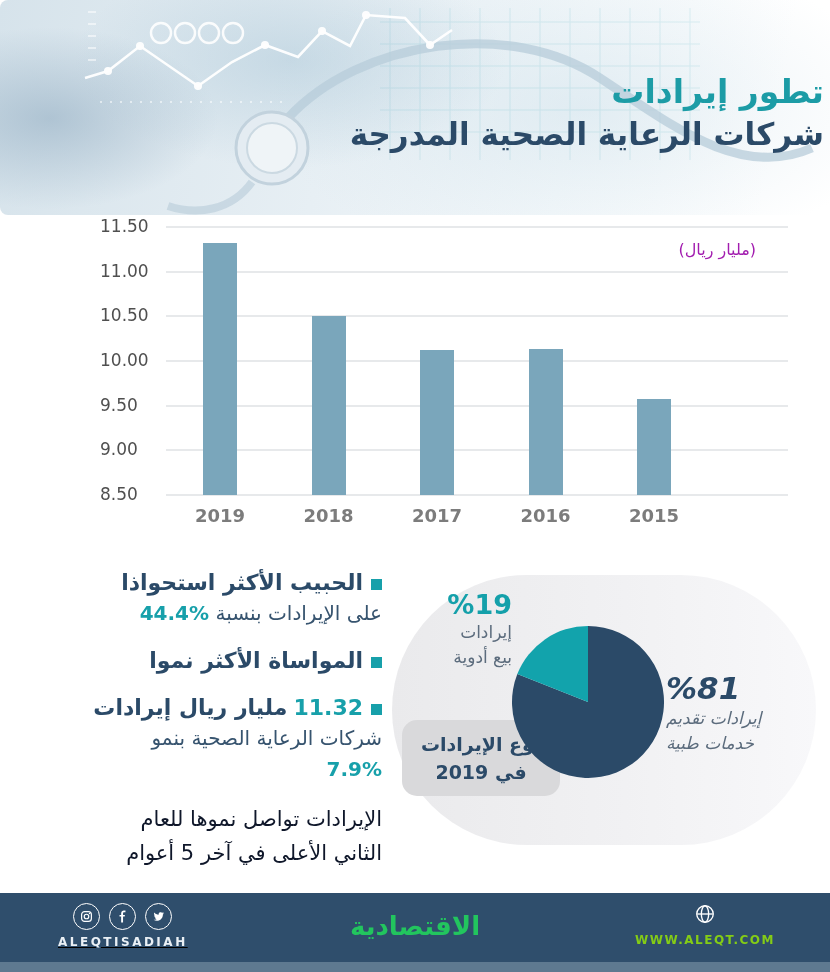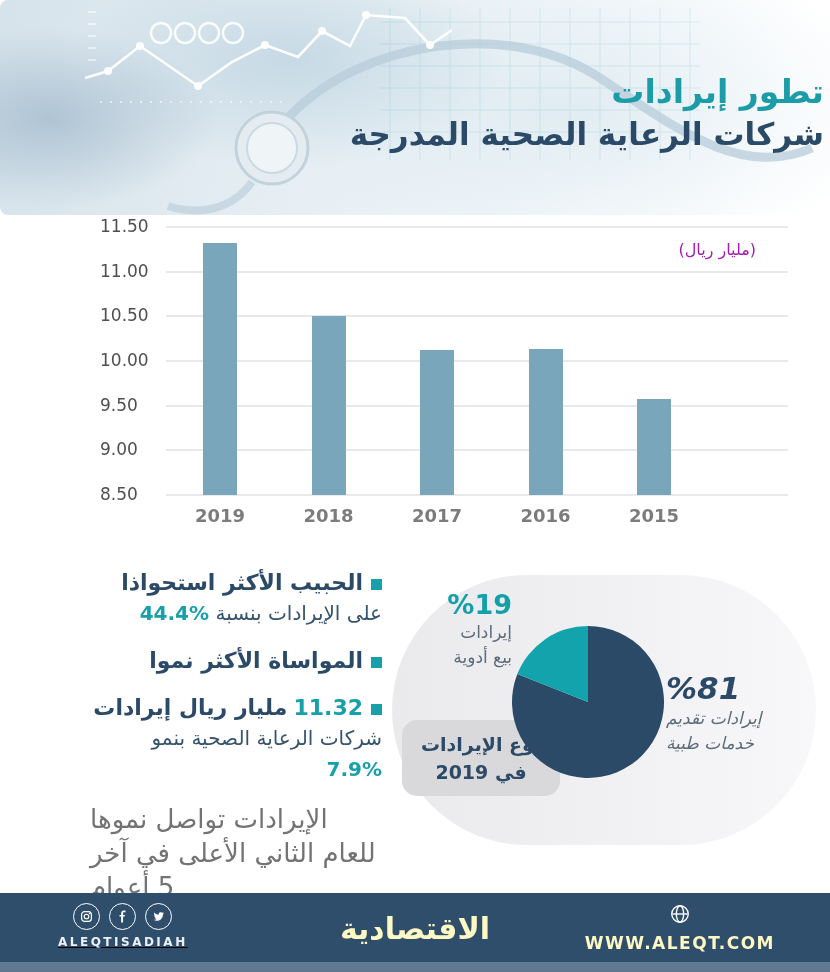--- a/index.html
+++ b/index.html
@@ -34,42 +34,42 @@
   .lower{position:absolute;top:560px;left:0;width:830px;height:330px;}
   .blob{position:absolute;left:392px;top:15px;width:424px;height:270px;border-radius:135px;
     background:linear-gradient(90deg,#EAEAEC 0%,#F1F1F3 55%,#F8F8FA 100%);}
   .notes{position:absolute;left:90px;top:8px;width:292px;direction:rtl;text-align:right;}
   .note{margin-bottom:17px;}
   .note-title{font-size:22px;font-weight:bold;color:#2B4A68;line-height:30px;}
   .bullet{display:inline-block;width:11px;height:11px;background:#17A0AA;margin-left:8px;vertical-align:baseline;}
   .note-desc{font-size:20px;color:#37546F;line-height:31px;}
   .teal-val{color:#17A0AA;font-weight:bold;}
   .tval{color:#17A0AA;margin-left:6px;}
-  .footnote{font-size:26px;color:#737373;line-height:34px;margin-top:6px;direction:rtl;text-align:left;}
+  .footnote{font-size:21px;color:#0f172a;line-height:34px;margin-top:6px;direction:rtl;text-align:right;}
 
   .pie-wrap{position:absolute;left:512px;top:66px;width:152px;height:152px;z-index:2;}
   .pie-label-19{position:absolute;left:398px;top:30px;width:114px;direction:rtl;text-align:right;z-index:3;}
   .pie-label-19 .pct{font-size:27px;font-weight:bold;color:#14A0AA;line-height:30px;}
   .pie-label-81{position:absolute;left:666px;top:110px;width:125px;direction:rtl;text-align:left;z-index:3;font-style:italic;}
   .pie-label-81 .pct{font-size:31px;font-weight:bold;color:#2B4A68;line-height:36px;}
   .sub-label{font-size:17px;color:#5C6C7D;line-height:25px;}
   .badge{position:absolute;left:402px;top:160px;width:146px;padding:10px 6px;border-radius:15px;
     background:#D9D9DB;text-align:center;direction:rtl;z-index:1;}
   .badge div{font-size:19px;font-weight:bold;color:#2B4A68;line-height:28px;}
 
   
   .footer{position:absolute;top:893px;left:0;width:830px;height:69px;background:#2F4E6C;}
   .footer-strip{position:absolute;top:962px;left:0;width:830px;height:10px;background:#5E7990;}
   .social{position:absolute;left:58px;top:10px;text-align:center;text-decoration:underline;}
   .social-row{display:flex;gap:9px;justify-content:center;}
   .sicon{width:25px;height:25px;border:1.6px solid #fff;border-radius:50%;display:flex;align-items:center;justify-content:center;}
   .handle{margin-top:5px;font-size:12px;letter-spacing:2.5px;color:#EAF0F5;font-weight:bold;}
-  .logo{position:absolute;left:0;right:0;top:18px;text-align:center;font-size:30px;font-weight:bold;color:#fef9c3;direction:rtl;}
+  .logo{position:absolute;left:0;right:0;top:18px;text-align:center;font-size:26px;font-weight:bold;color:#22c55e;direction:rtl;}
   .site{position:absolute;right:55px;top:10px;text-align:center;}
-  .site .url{margin-top:4px;font-size:17px;letter-spacing:1.5px;color:#fef9c3;font-weight:bold;}
+  .site .url{margin-top:4px;font-size:12px;letter-spacing:1.5px;color:#84cc16;font-weight:bold;}
   .gicon{display:inline-block;}
 </style>
 </head>
 <body>
 
 <div class="page">
 
   <div class="header">
     <svg width="830" height="215" viewBox="0 0 830 215">
       <g opacity="0.14" stroke="#2FA3B5" stroke-width="1">

